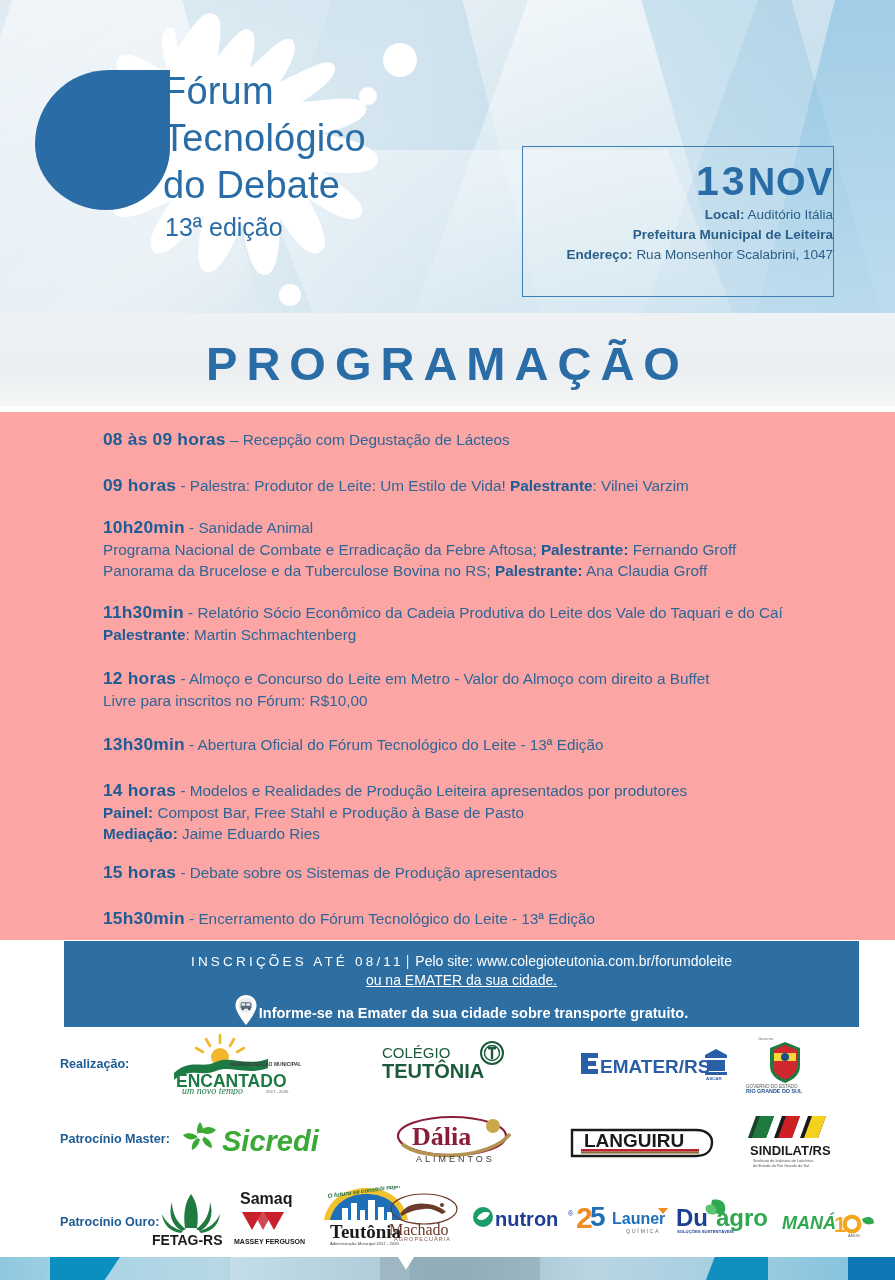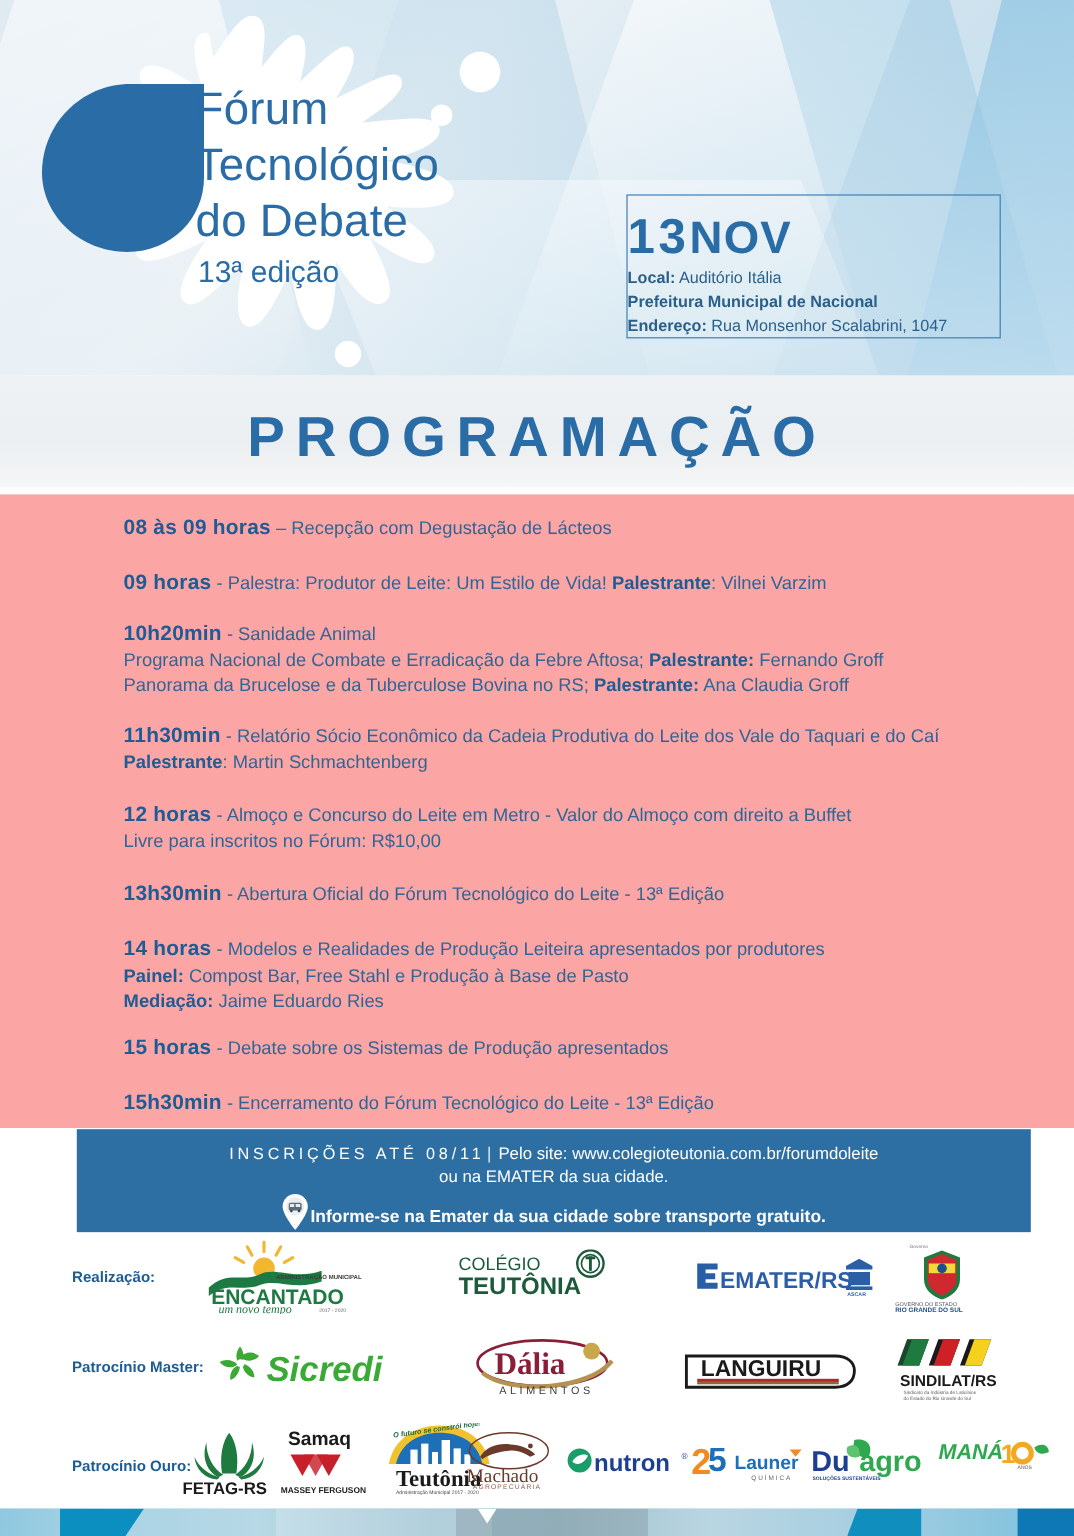--- a/index.html
+++ b/index.html
@@ -55,26 +55,25 @@
     line-height: 47px; letter-spacing: .2px;
   }
   .title-edition {
     color: #2a6ca6; font-weight: 400; font-size: 25px;
     margin-top: 4px; margin-left: 2px;
   }
 
   
   .date-box {
     position: absolute; left: 522px; top: 146px;
-    width: 312px; height: 120px;
+    width: 312px; height: 151px;
     border: 1.6px solid #3f7fb5;
     background: rgba(255,255,255,0.06);
-    text-align: left;
+    text-align: right;
     box-sizing: border-box;
-    margin-top: 16px;
   }
   .date-big {
     color: #2a6ca6; font-weight: 700; font-size: 41px;
     letter-spacing: 3px; margin-top: 12px; line-height: 44px;
   }
   .date-big .mon { font-size: 38px; letter-spacing: 1px; }
   .date-line {
     color: #2a5f8a; font-size: 13.5px; line-height: 18px; margin-top: 2px;
   }
   .date-line b { font-weight: 700; }
@@ -117,21 +116,21 @@
   .banner-l1 {
     position: absolute; left: 0; top: 11px; width: 795px;
     text-align: center; font-size: 14px; line-height: 18px;
   }
   .banner-l1 .insc {
     font-weight: 400; letter-spacing: 3.2px; font-size: 13.5px;
   }
   .banner-l1 .sep { opacity: .85; margin: 0 2px; }
   .banner-l2 {
     position: absolute; left: 0; top: 30px; width: 795px;
-    text-align: center; font-size: 14px; line-height: 18px;
+    text-align: center; font-size: 14px; line-height: 18px; text-decoration: underline;
   }
   .banner-l3 {
     position: absolute; left: 0; top: 54px; width: 795px;
     text-align: center; font-size: 14.5px; font-weight: 700;
   }
   .pin { display: inline-block; vertical-align: -7px; margin-right: 2px; }
 
   
   .sponsors {
     position: absolute; left: 0; top: 1027px;
@@ -202,21 +201,21 @@
     </div>
 
     <div class="date-box">
       <div class="date-big">
         <span>13</span><span class="mon">NOV</span>
       </div>
       <div class="date-line">
         <b>Local:</b>
         <span>Auditório Itália</span>
       </div>
-      <div class="date-line l2">Prefeitura Municipal de Nacional</div>
+      <div class="date-line l2">Prefeitura Municipal de Leiteira</div>
       <div class="date-line">
         <b>Endereço:</b>
         <span>Rua Monsenhor Scalabrini, 1047</span>
       </div>
     </div>
   </div>
 
   <div class="prog-band"></div>
   <div class="prog-title">PROGRAMAÇÃO</div>
 
@@ -470,21 +469,21 @@
       <div class="logo" style="left:676px; top:14px; width:104px; height:42px;">
         <svg width="104" height="42" viewBox="0 0 104 42">
           <text x="0" y="30" font-family="Liberation Sans, sans-serif" font-size="24" font-weight="bold" fill="#1c3f94">Du</text>
           <text x="40" y="30" font-family="Liberation Sans, sans-serif" font-size="24" font-weight="bold" fill="#2fa84f">agro</text>
           <path d="M36,4 C46,2 52,8 48,18 C40,20 33,14 36,4 Z" fill="#2fa84f"></path>
           <path d="M30,10 C36,6 42,10 40,18 C33,20 28,16 30,10 Z" fill="#5cc36e"></path>
           <text x="1" y="37" font-family="Liberation Sans, sans-serif" font-size="4.2" font-weight="bold" fill="#1c3f94">SOLUÇÕES SUSTENTÁVEIS</text>
         </svg>
       </div>
 
-      <div class="logo" style="left:782px; top:10px; width:96px; height:36px;">
+      <div class="logo" style="left:782px; top:23px; width:96px; height:36px;">
         <svg width="96" height="36" viewBox="0 0 96 36">
           <text x="0" y="24" font-family="Liberation Sans, sans-serif" font-size="18" font-weight="bold" font-style="italic" fill="#2fa84f">MANÁ</text>
           <text x="52" y="27" font-family="Liberation Sans, sans-serif" font-size="22" font-weight="bold" fill="#f3a81f">1</text>
           <circle cx="70" cy="19" r="9.5" fill="#f3a81f"></circle>
           <circle cx="70" cy="19" r="5.2" fill="#ffffff"></circle>
           <path d="M80,14 C86,10 92,12 92,18 C86,21 81,19 80,14 Z" fill="#2fa84f"></path>
           <text x="66" y="32" font-family="Liberation Sans, sans-serif" font-size="4.2" fill="#555">ANOS</text>
         </svg>
       </div>
     </div>

